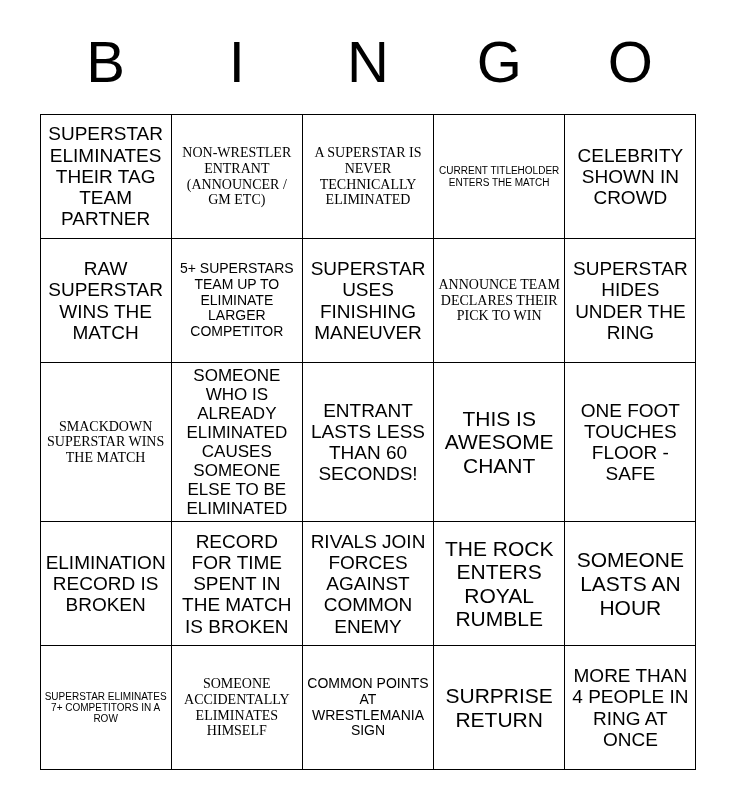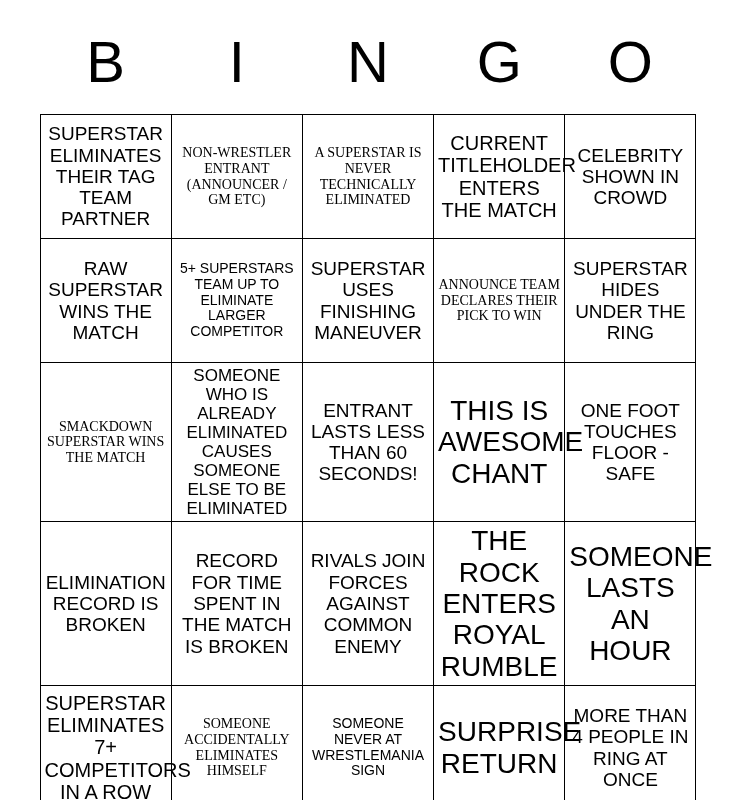--- a/index.html
+++ b/index.html
@@ -53,24 +53,24 @@
     box-sizing: border-box;
     font-family: "Liberation Sans", sans-serif;
     line-height: 1.12;
   }
   .cell-text {
     display: block;
     width: 100%;
     white-space: pre-line;
   }
   
-  .fs-xl { font-size: 28px; }
+  .fs-xl { font-size: 21px; }
   .fs-lg { font-size: 19px; }
   .fs-md { font-size: 14px; font-family: Liberation Serif, serif; }
-  .fs-sm { font-size: 20px; }
+  .fs-sm { font-size: 10px; }
   .fs-xs { font-size: 14px; }
   .fs-xxs { font-size: 17px; }
 </style>
 </head>
 <body>
 
 <div class="card">
 
   <div class="header-row">
     <div class="header-letter">B</div>
@@ -152,21 +152,21 @@
           </td>
       </tr>
       <tr>
         <td>
             <span class="cell-text fs-sm">SUPERSTAR ELIMINATES 7+ COMPETITORS IN A ROW</span>
           </td>
         <td>
             <span class="cell-text fs-md">SOMEONE ACCIDENTALLY ELIMINATES HIMSELF</span>
           </td>
         <td>
-            <span class="cell-text fs-xs">SOMEONE NEVER AT WRESTLEMANIA SIGN</span>
+            <span class="cell-text fs-xs">COMMON POINTS AT WRESTLEMANIA SIGN</span>
           </td>
         <td>
             <span class="cell-text fs-xl">SURPRISE RETURN</span>
           </td>
         <td>
             <span class="cell-text fs-lg">MORE THAN 4 PEOPLE IN RING AT ONCE</span>
           </td>
       </tr>
     </tbody>
   </table>

